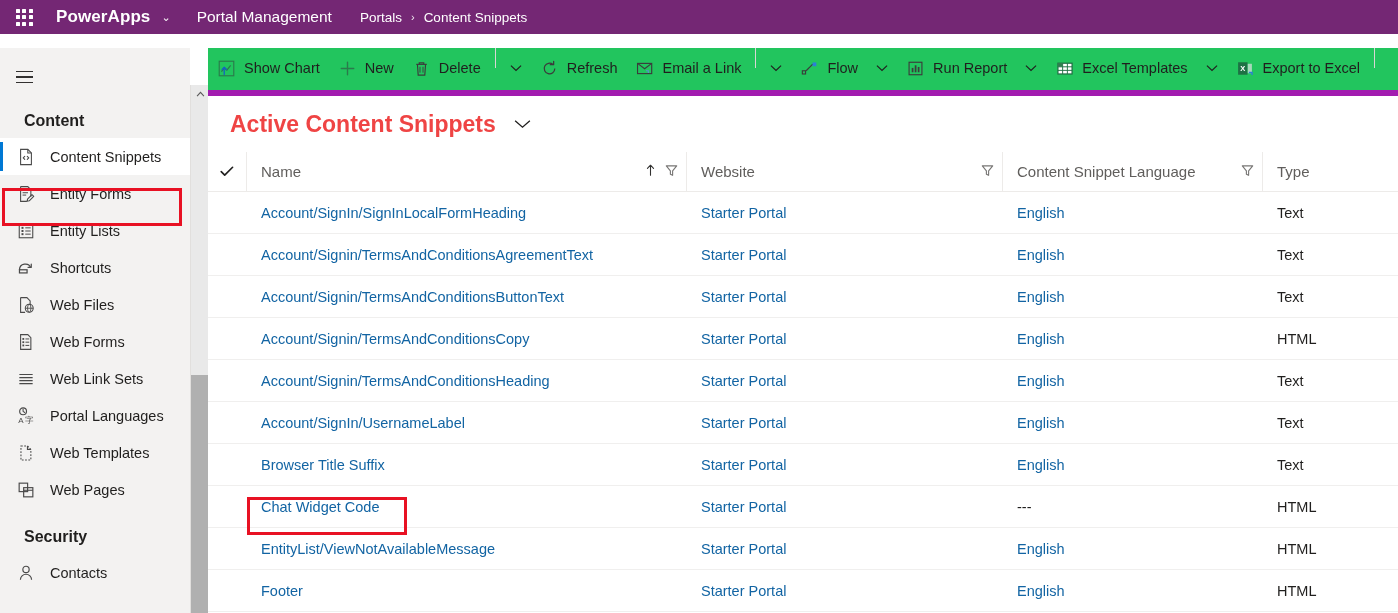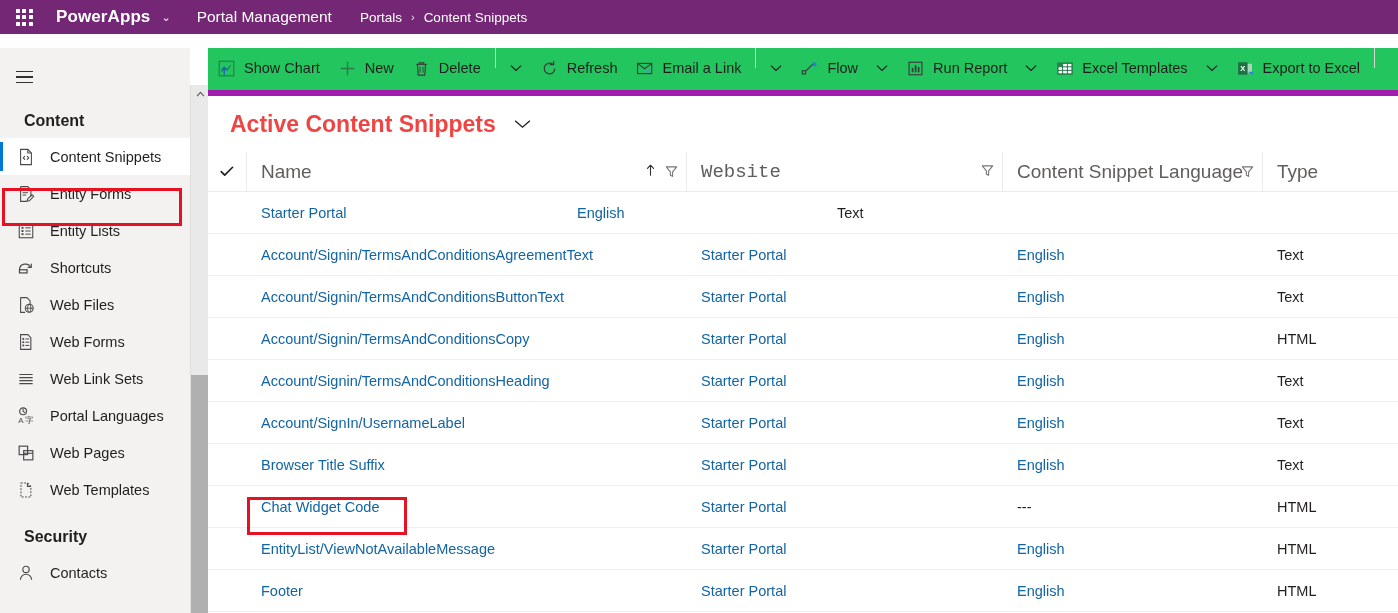--- a/index.html
+++ b/index.html
@@ -155,36 +155,36 @@
     margin-left: 18px; font-size: 14px; color: #201f1e; cursor: pointer;
   }
 
   
   .grid { position: absolute; top: 152px; left: 208px; width: 1190px; height: 461px; background:#fff; }
 
   .grid-head {
     display: flex; align-items: center;
     height: 40px;
     border-bottom: 1px solid #edebe9;
-    font-size: 19px; color: #605e5c;
+    font-size: 15px; color: #605e5c;
     background: #ffffff;
   }
   .hd-check {
     width: 38px; min-width: 38px;
     display: flex; align-items: center; justify-content: center;
     cursor: pointer;
   }
   .hd-cell {
     display: flex; align-items: center;
     height: 40px; position: relative;
     padding-left: 14px; cursor: pointer;
     border-left: 1px solid #edebe9;
   }
   .hd-name  { width: 440px; min-width: 440px; }
-  .hd-site  { width: 316px; min-width: 316px; font-family: Liberation Mono, monospace; }
+  .hd-site  { width: 316px; min-width: 316px; }
   .hd-lang  { width: 260px; min-width: 260px; }
   .hd-type  { width: 130px; min-width: 130px; }
   .hd-tools {
     position: absolute; right: 8px; top: 0; height: 40px;
     display: flex; align-items: center; gap: 10px;
   }
   .sort-asc { font-size: 12px; color: #323130; }
   .filter-ico { opacity: .85; }
 
   .row {
@@ -336,36 +336,36 @@
           <text x="1.4" y="17.6" font-family="Liberation Sans, sans-serif" font-size="8.4" fill="#4a4a4a">A</text>
           <text x="8.4" y="17.6" font-family="DejaVu Sans, sans-serif" font-size="9" fill="#4a4a4a">字</text>
         </svg>
     </span>
     <span class="navlabel">Portal Languages</span>
   </div>
 
   <div class="navitem">
     <span class="navicon">
       <svg width="18" height="18" viewBox="0 0 20 20">
+          <path d="M4.4 2.2h7.2l3.8 3.8v11.8H4.4z" fill="none" stroke="#4a4a4a" stroke-width="1.2" stroke-dasharray="2 1.6"></path>
+          <path d="M11.6 2.2V6h3.8" fill="none" stroke="#4a4a4a" stroke-width="1.2"></path>
+        </svg>
+    </span>
+    <span class="navlabel">Web Templates</span>
+  </div>
+
+  <div class="navitem">
+    <span class="navicon">
+      <svg width="18" height="18" viewBox="0 0 20 20">
           <rect x="2.4" y="2.4" width="9.4" height="9.4" fill="none" stroke="#4a4a4a" stroke-width="1.3"></rect>
           <rect x="7.4" y="7.4" width="10.2" height="10.2" fill="none" stroke="#4a4a4a" stroke-width="1.3"></rect>
           <path d="M7.4 10.3h10.2" stroke="#4a4a4a" stroke-width="1.2"></path>
         </svg>
     </span>
     <span class="navlabel">Web Pages</span>
-  </div>
-
-  <div class="navitem">
-    <span class="navicon">
-      <svg width="18" height="18" viewBox="0 0 20 20">
-          <path d="M4.4 2.2h7.2l3.8 3.8v11.8H4.4z" fill="none" stroke="#4a4a4a" stroke-width="1.2" stroke-dasharray="2 1.6"></path>
-          <path d="M11.6 2.2V6h3.8" fill="none" stroke="#4a4a4a" stroke-width="1.2"></path>
-        </svg>
-    </span>
-    <span class="navlabel">Web Templates</span>
   </div>
 
   <div class="navgroup-title" style="padding-top:20px;">Security</div>
 
   <div class="navitem">
     <span class="navicon">
       <svg width="18" height="18" viewBox="0 0 20 20">
           <circle cx="10" cy="6" r="3.5" fill="none" stroke="#4a4a4a" stroke-width="1.3"></circle>
           <path d="M3.8 17.6c0-3.6 2.8-6.2 6.2-6.2s6.2 2.6 6.2 6.2" fill="none" stroke="#4a4a4a" stroke-width="1.3"></path>
         </svg>
@@ -573,20 +573,21 @@
       </span>
     </div>
     <div class="hd-cell hd-type">
       <span>Type</span>
     </div>
   </div>
 
   <div id="rows">
       <div class="row">
         <div class="rw-check"></div>
+        <div class="cell c-name"><span class="lnk">Account/SignIn/SignInLocalFormHeading</span></div>
         <div class="cell c-site"><span class="lnk">Starter Portal</span></div>
         <div class="cell c-lang"><span class="lnk">English</span></div>
         <div class="cell c-type"><span class="plain">Text</span></div>
       </div>
       <div class="row">
         <div class="rw-check"></div>
         <div class="cell c-name"><span class="lnk">Account/Signin/TermsAndConditionsAgreementText</span></div>
         <div class="cell c-site"><span class="lnk">Starter Portal</span></div>
         <div class="cell c-lang"><span class="lnk">English</span></div>
         <div class="cell c-type"><span class="plain">Text</span></div>

